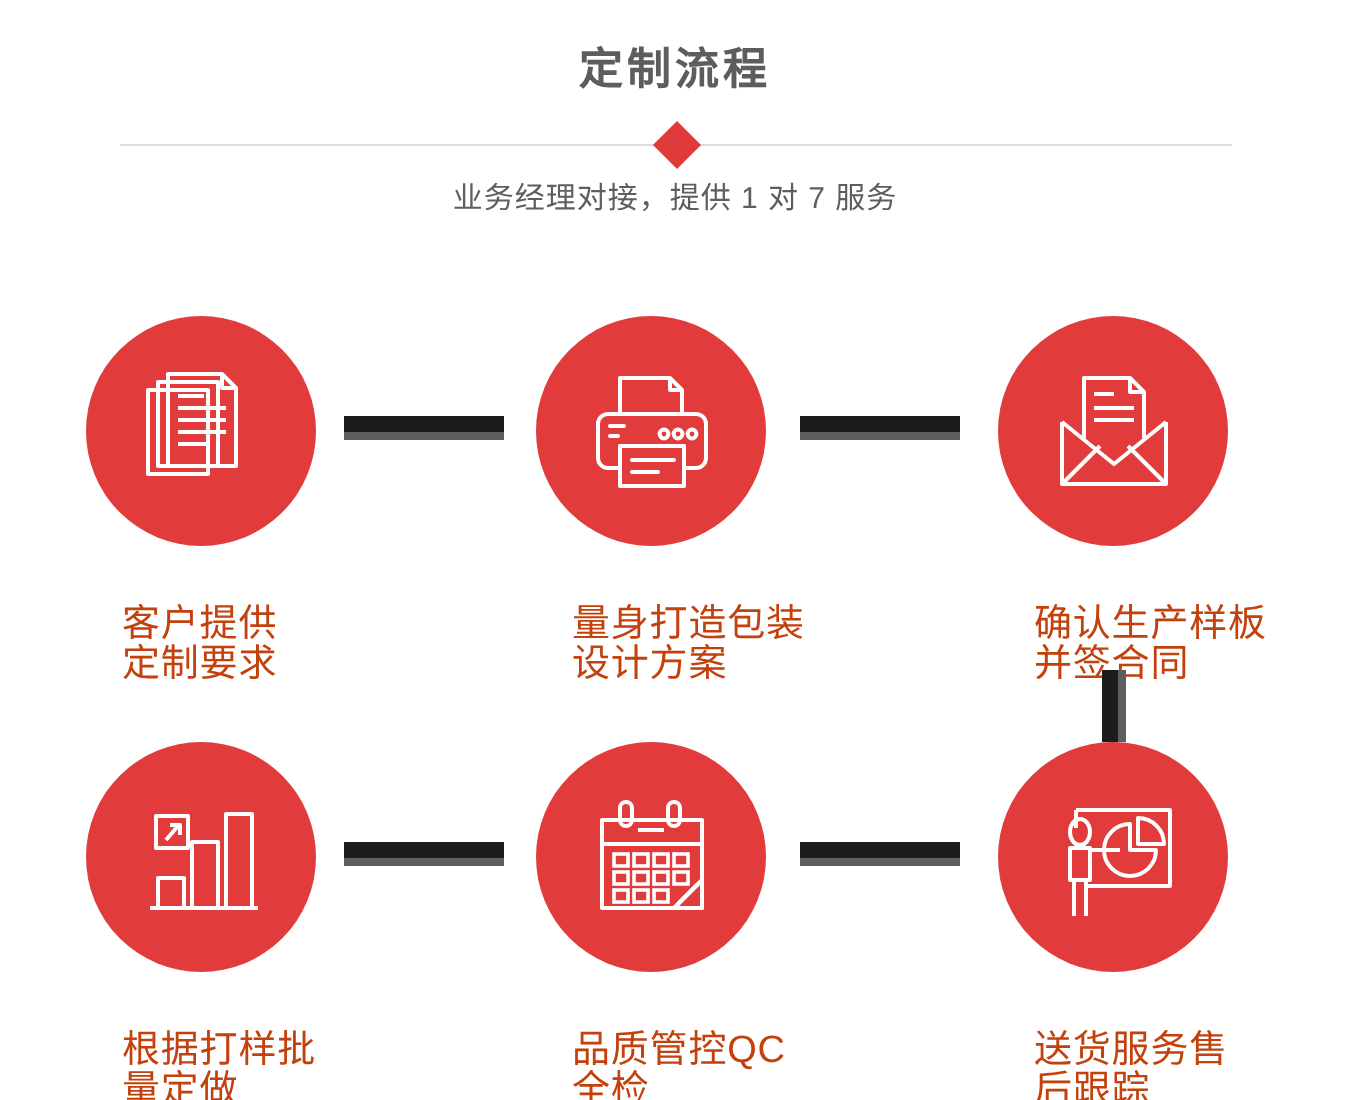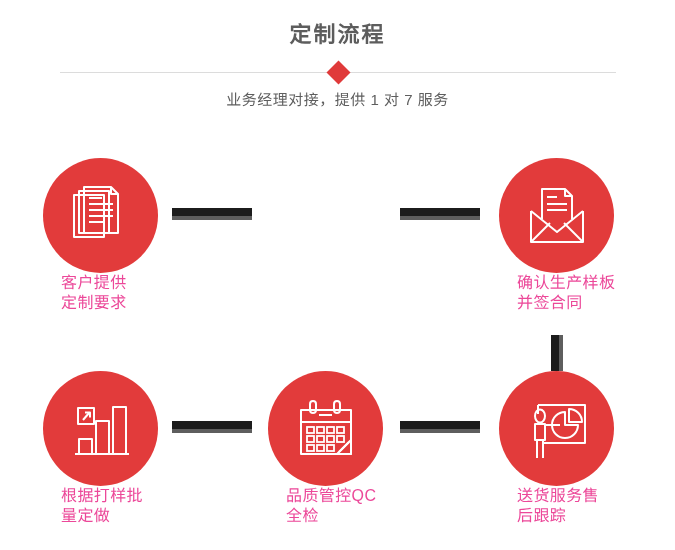--- a/index.html
+++ b/index.html
@@ -107,25 +107,25 @@
     background: #e23b3b;
     display: flex;
     align-items: center;
     justify-content: center;
   }
   .circle svg {
     display: block;
   }
 
   .step-label {
-    margin-top: 0;
+    margin-top: 30px;
     padding-left: 46px;
-    font-size: 16px;
+    font-size: 19px;
     line-height: 20px;
-    color: #ec4899;
+    color: #c2410c;
     letter-spacing: 0.4px;
     white-space: pre-line;
   }
 
   
   .conn-h {
     position: absolute;
     width: 80px;
     height: 12px;
   }
@@ -206,20 +206,45 @@
             <line x1="21" y1="27" x2="45" y2="27"></line>
             <line x1="21" y1="33" x2="45" y2="33"></line>
             <line x1="21" y1="39" x2="36" y2="39"></line>
           </g>
         </svg>
       </div>
       <div class="step-label">客户提供
 定制要求</div>
     </div>
 
+    <div class="step step-r1 step-c2">
+      <div class="circle">
+        <svg width="66" height="66" viewBox="0 0 66 66">
+          <g fill="none" stroke="#ffffff" stroke-width="2" stroke-linejoin="round">
+            <path d="M17 24 V6 h25 l6 6 v12"></path>
+            <path d="M42 6 v6 h6"></path>
+            <path d="M11 24 h44 a5 5 0 0 1 5 5 v17 a5 5 0 0 1 -5 5 h-6 V40 H17 v11 h-6 a5 5 0 0 1 -5 -5 V29 a5 5 0 0 1 5 -5 z"></path>
+            <path d="M17 40 h32 v20 h-32 z"></path>
+          </g>
+          <g stroke="#ffffff" stroke-width="2" stroke-linecap="round">
+            <line x1="12" y1="30" x2="19" y2="30"></line>
+            <line x1="12" y1="35" x2="16" y2="35"></line>
+            <line x1="23" y1="47" x2="44" y2="47"></line>
+            <line x1="23" y1="53" x2="36" y2="53"></line>
+          </g>
+          <g fill="none" stroke="#ffffff" stroke-width="2">
+            <circle cx="39" cy="34" r="2.2"></circle>
+            <circle cx="46" cy="34" r="2.2"></circle>
+            <circle cx="53" cy="34" r="2.2"></circle>
+          </g>
+        </svg>
+      </div>
+      <div class="step-label">量身打造包装
+设计方案</div>
+    </div>
 
     <div class="step step-r1 step-c3">
       <div class="circle">
         <svg width="66" height="66" viewBox="0 0 66 66">
           <g fill="none" stroke="#ffffff" stroke-width="2" stroke-linejoin="round">
             <path d="M18 36 V6 h23 l7 7 v23"></path>
             <path d="M41 6 v7 h7"></path>
             <path d="M7 28 L33 49 L59 28"></path>
             <path d="M7 28 v31 h52 V28"></path>
             <path d="M7 59 L26 40"></path>

